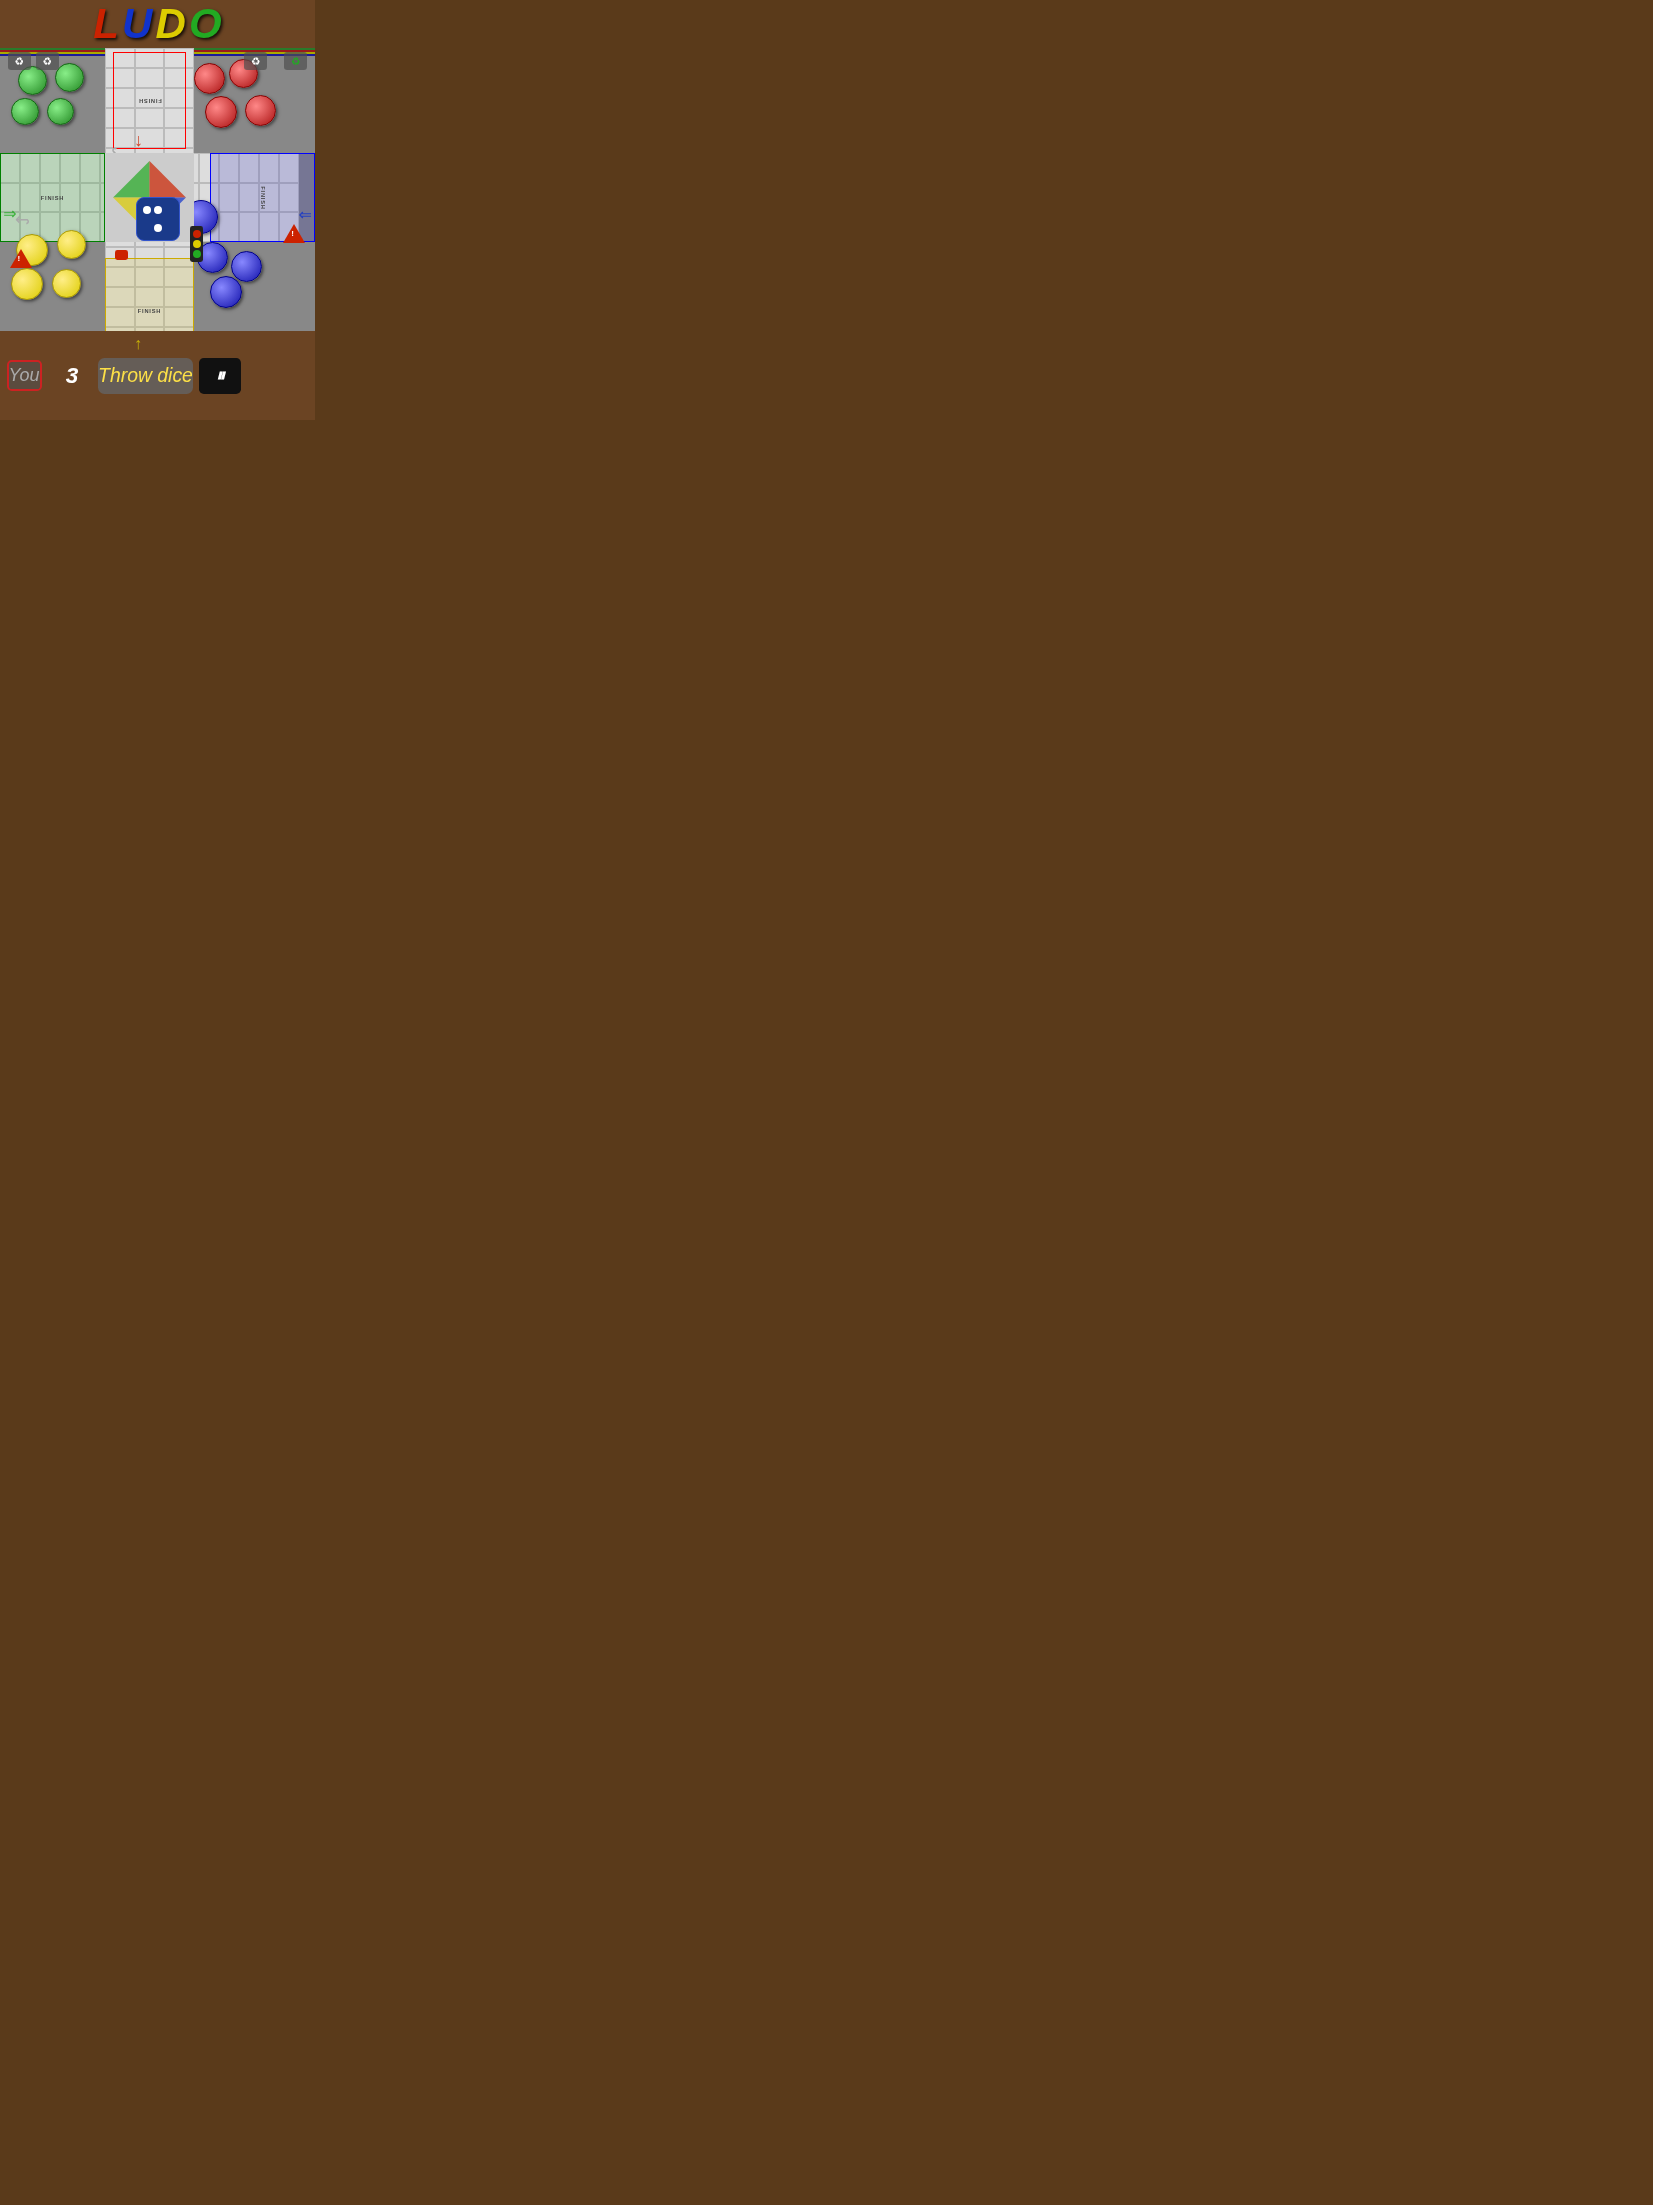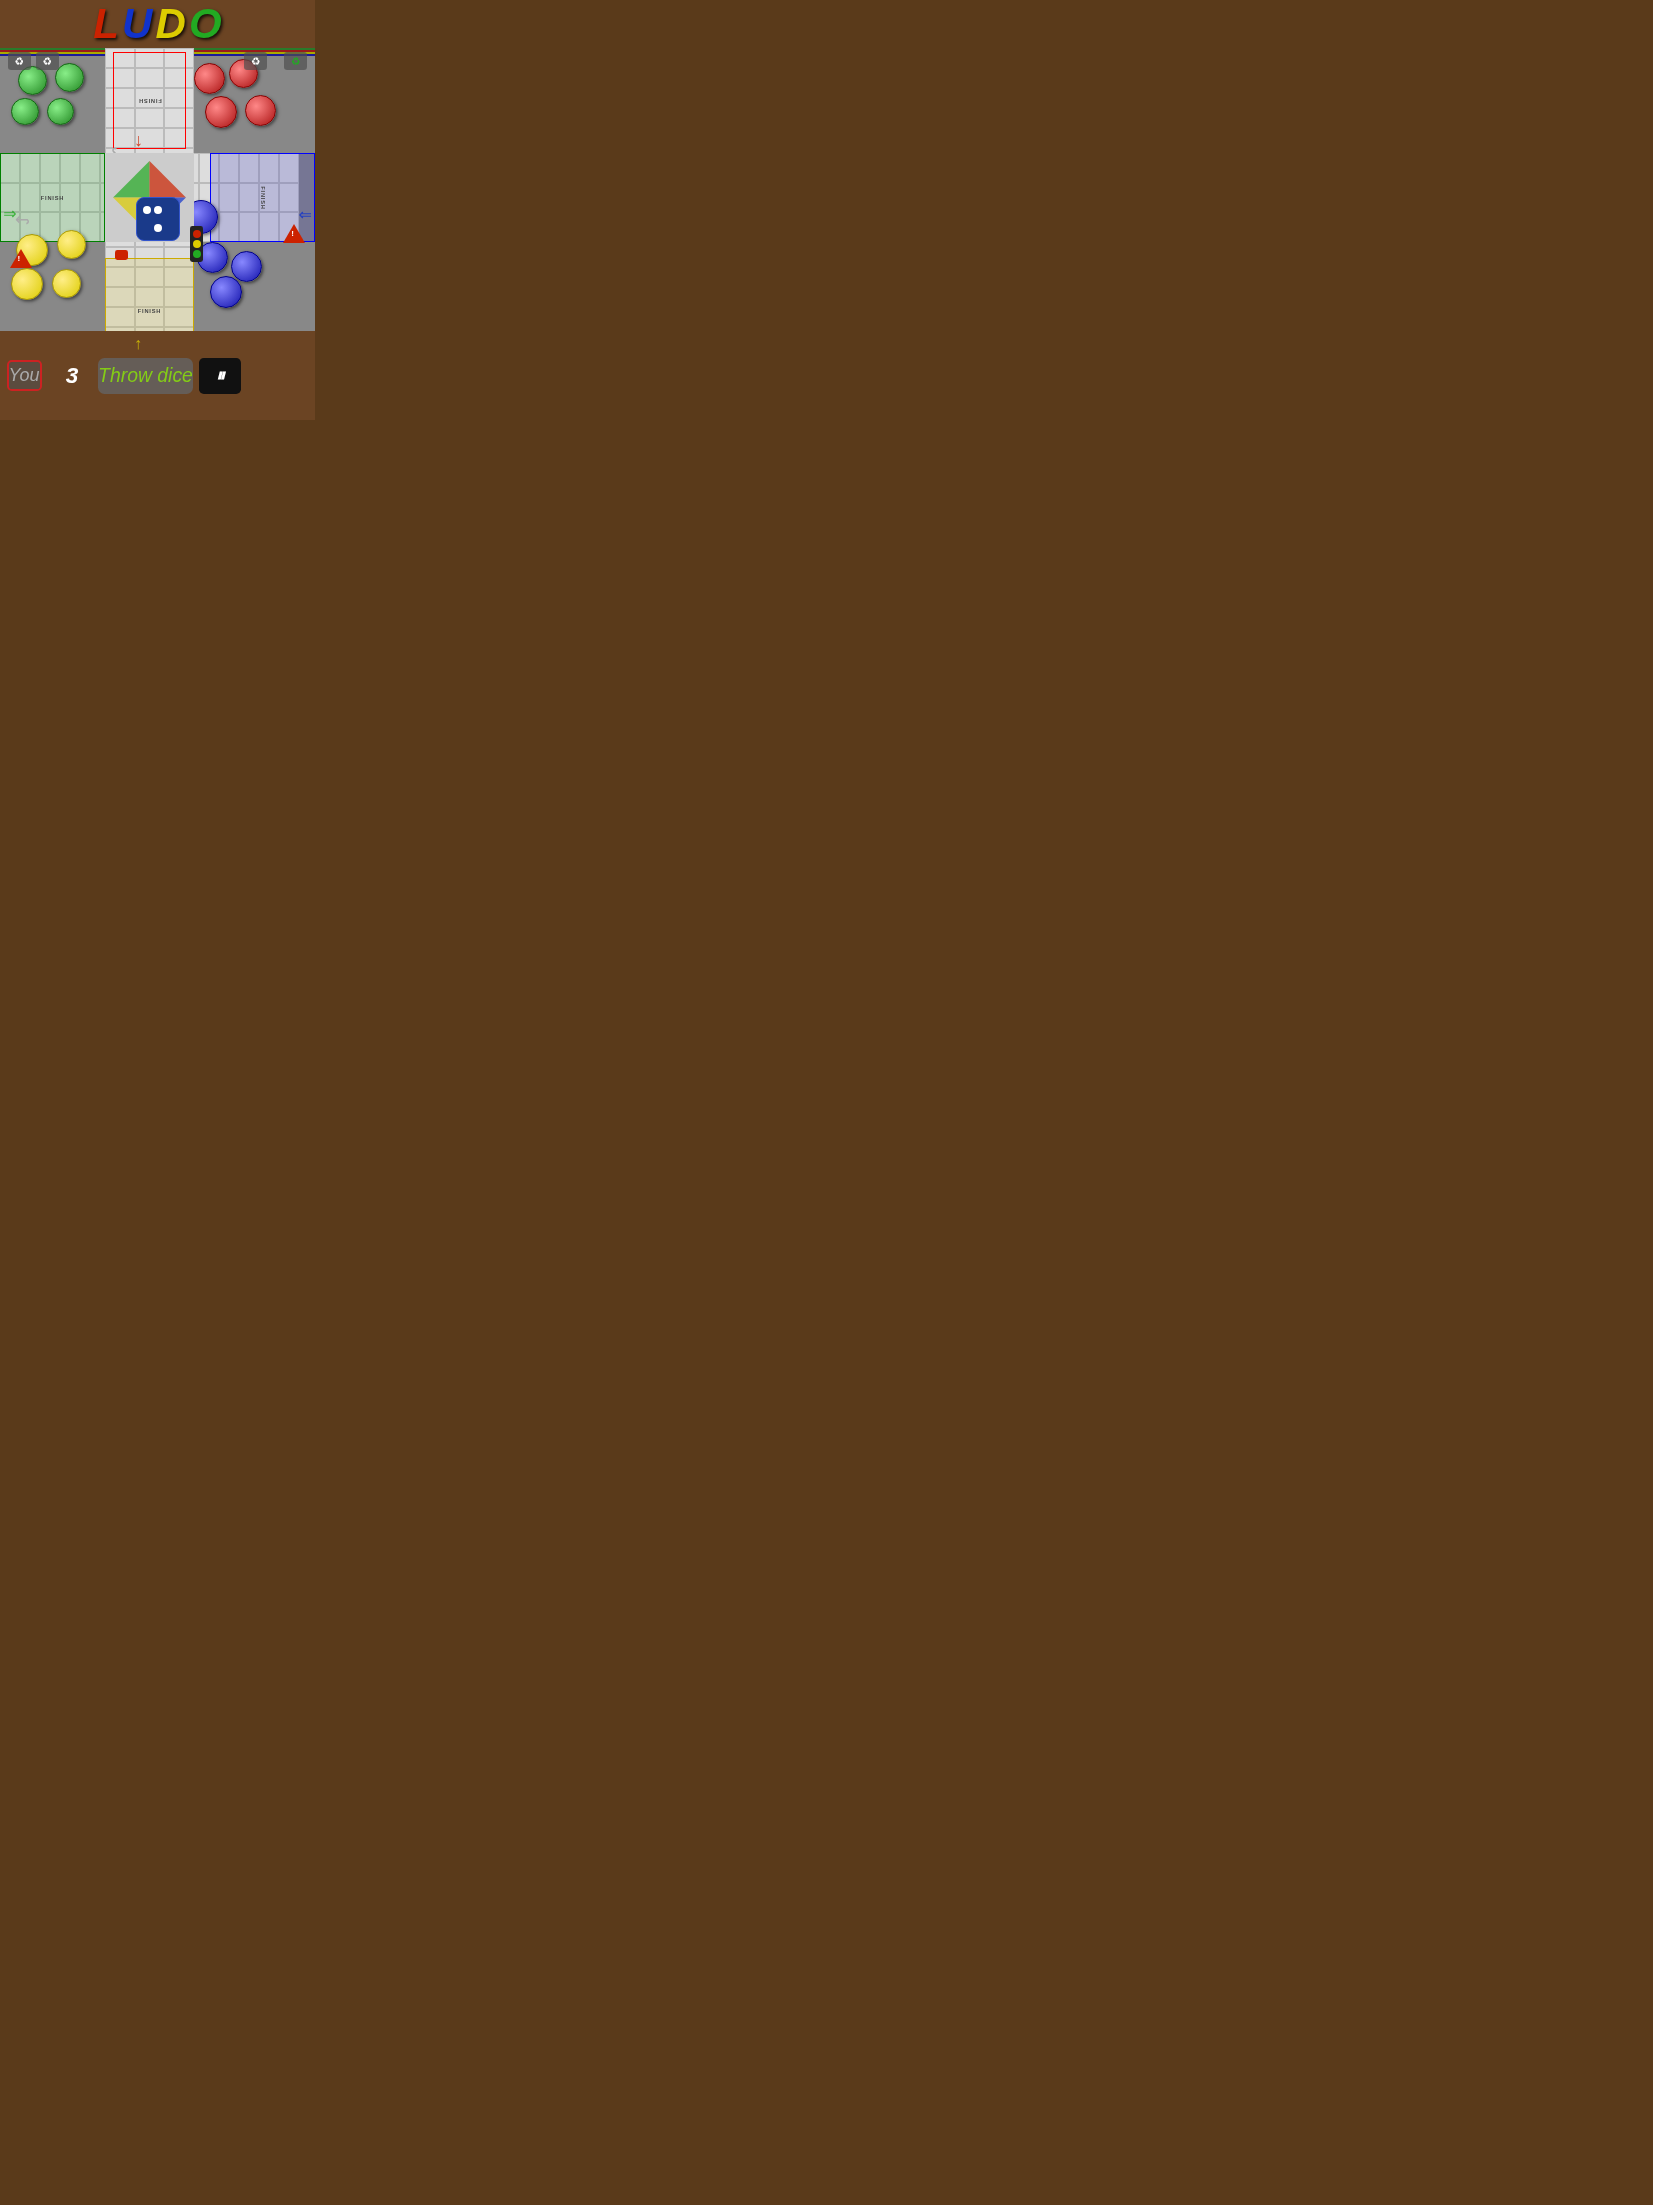--- a/index.html
+++ b/index.html
@@ -586,20 +586,20 @@
   <div id="player-info">
     <div id="player-box">
       <span style="color:#aaa; font-size:18px; font-weight:300;">You</span>
     </div>
     <div id="score-box">
       <span style="color:white; font-size:22.6px; font-weight:bold;">3</span>
     </div>
   </div>
   <div id="controls-row">
     <div id="throw-dice-btn">
-      <span style="color:#84cc16; font-size:19.4px; font-weight:300;">Throw dice</span>
+      <span style="color:#fde047; font-size:19.4px; font-weight:300;">Throw dice</span>
     </div>
     <div id="pause-btn">
       <span style="color:white; font-size:18px; font-weight:bold;">⏸</span>
     </div>
   </div>
 </div>
 
 
 </body></html>

